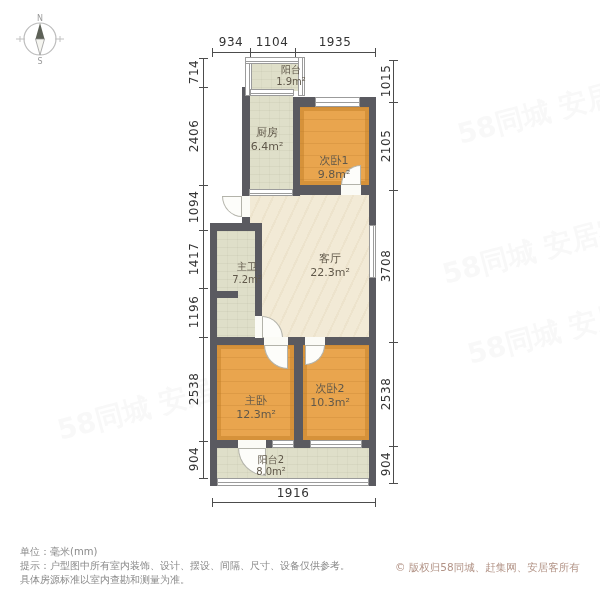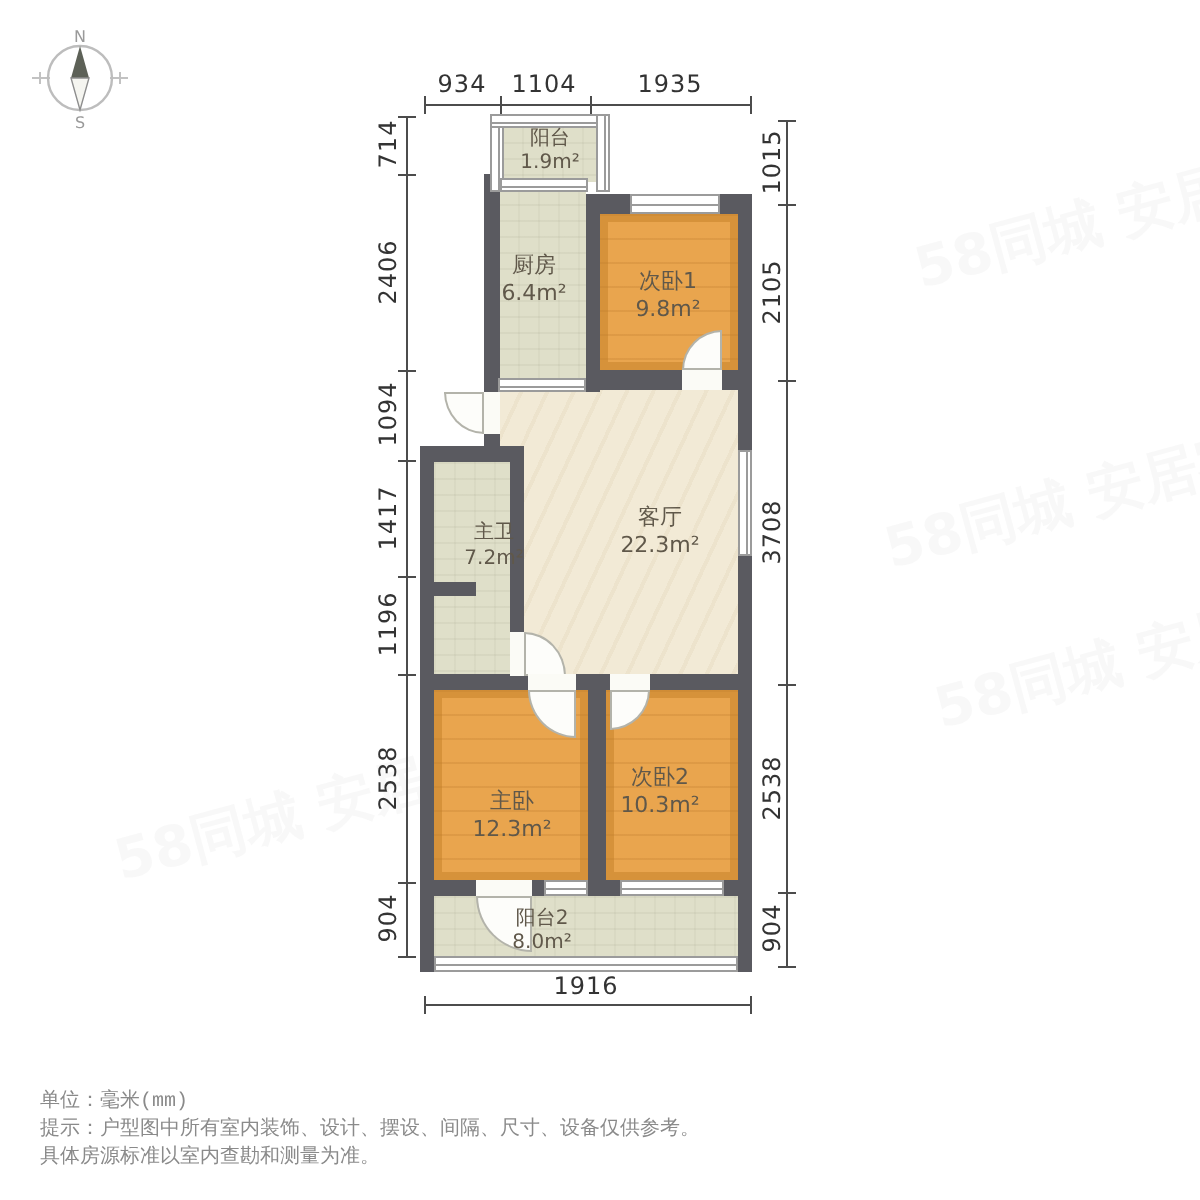--- a/index.html
+++ b/index.html
@@ -25,21 +25,21 @@
   .arc.bl{border-radius:0 0 0 100%;}
   .arc.br{border-radius:0 0 100% 0;}
   .dimline,.tick{position:absolute;background:#4c4c4c;}
   .dimlabel{position:absolute;transform:translate(-50%,-50%);font-size:12px;color:#333;
             white-space:nowrap;letter-spacing:.5px;}
   .dimlabel.v{transform:translate(-50%,-50%) rotate(-90deg);}
   .room-label{position:absolute;transform:translate(-50%,-50%);text-align:center;
               font-size:11px;line-height:14px;color:#60584a;white-space:nowrap;}
   .watermark{position:absolute;transform:rotate(-15deg);font-size:28px;font-weight:bold;
              color:rgba(130,130,130,.06);white-space:nowrap;pointer-events:none;}
-  .note{position:absolute;font-size:10px;line-height:14px;color:#8a8a8a;white-space:nowrap;font-family:Liberation Mono, monospace;}
+  .note{position:absolute;font-size:10px;line-height:14px;color:#8a8a8a;white-space:nowrap;}
   .copyright{position:absolute;font-size:10.5px;color:#b29386;white-space:nowrap;}
 </style>
 </head>
 <body>
 
 <div id="canvas">
 
   <svg style="position:absolute;left:12px;top:10px" width="56" height="56" viewBox="0 0 56 56">
     <line x1="4" y1="29" x2="13" y2="29" stroke="#c2c2c2" stroke-width="1"></line>
     <line x1="43" y1="29" x2="52" y2="29" stroke="#c2c2c2" stroke-width="1"></line>
@@ -107,29 +107,29 @@
   <div class="arc bl" style="left:222px;top:196px;width:20px;height:21px"></div>
   <div class="doorgap" style="left:255px;top:316px;width:7px;height:22px"></div>
   <div class="arc tr" style="left:262px;top:316px;width:21px;height:22px"></div>
   <div class="doorgap" style="left:264px;top:337px;width:24px;height:8px"></div>
   <div class="arc bl" style="left:264px;top:345px;width:24px;height:24px"></div>
   <div class="doorgap" style="left:305px;top:337px;width:20px;height:8px"></div>
   <div class="arc br" style="left:305px;top:345px;width:20px;height:20px"></div>
   <div class="doorgap" style="left:238px;top:440px;width:28px;height:8px"></div>
   <div class="arc bl" style="left:238px;top:448px;width:28px;height:28px"></div>
 
-  <div class="room-label" style="left:275px;top:76px;font-size:10px;line-height:12px">
+  <div class="room-label" style="left:291px;top:76px;font-size:10px;line-height:12px">
     <div>阳台</div>
     <div>1.9m²</div>
   </div>
   <div class="room-label" style="left:267px;top:140px">
     <div>厨房</div>
     <div>6.4m²</div>
   </div>
-  <div class="room-label" style="left:334px;top:148px">
+  <div class="room-label" style="left:334px;top:168px">
     <div>次卧1</div>
     <div>9.8m²</div>
   </div>
   <div class="room-label" style="left:330px;top:266px">
     <div>客厅</div>
     <div>22.3m²</div>
   </div>
   <div class="room-label" style="left:247px;top:273px;font-size:10px;line-height:13px">
     <div>主卫</div>
     <div>7.2m²</div>
@@ -187,14 +187,15 @@
   <div class="dimlabel v" style="left:386px;top:464px">904</div>
 
   <div class="dimline" style="left:212px;top:502px;width:164px;height:1px"></div>
   <div class="tick" style="left:212px;top:498px;width:1px;height:9px"></div>
   <div class="tick" style="left:375px;top:498px;width:1px;height:9px"></div>
   <div class="dimlabel" style="left:293px;top:493px">1916</div>
 
   <div class="note" style="left:20px;top:545px">单位：毫米(mm)</div>
   <div class="note" style="left:20px;top:559px">提示：户型图中所有室内装饰、设计、摆设、间隔、尺寸、设备仅供参考。</div>
   <div class="note" style="left:20px;top:573px">具体房源标准以室内查勘和测量为准。</div>
+  <div class="copyright" style="left:395px;top:561px">© 版权归58同城、赶集网、安居客所有</div>
 
 </div>
 
 </body></html>

